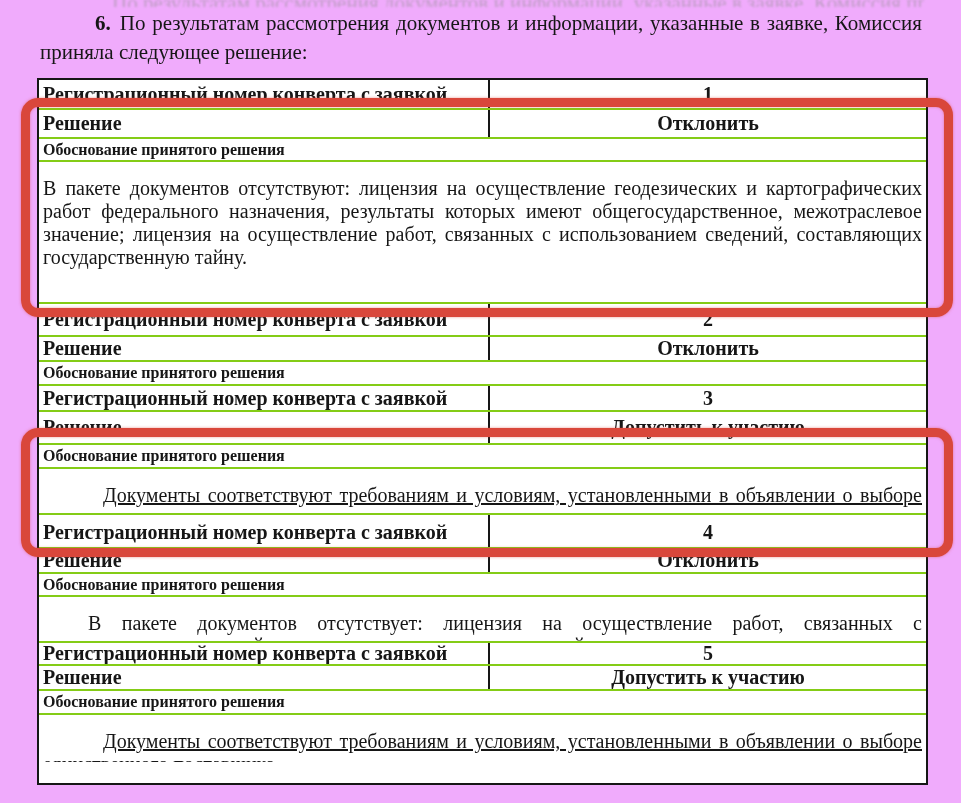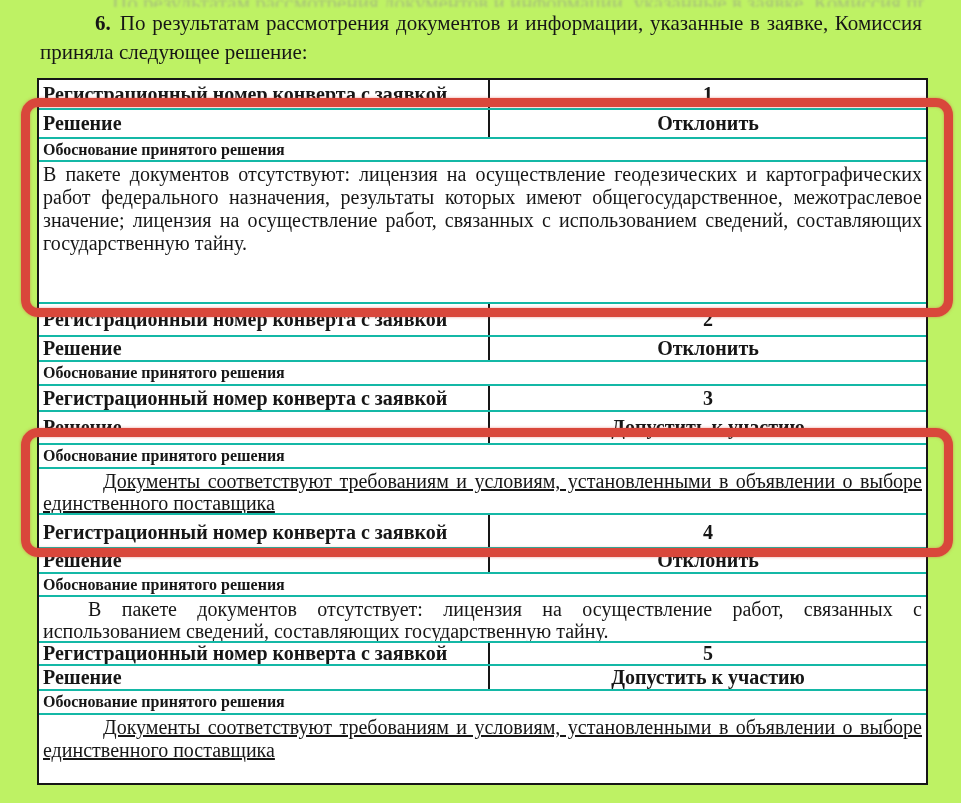--- a/index.html
+++ b/index.html
@@ -1,19 +1,19 @@
 <!DOCTYPE html>
 <html lang="ru"><head>
 <meta charset="utf-8">
 <style>
   html,body{margin:0;padding:0;background:#ffffff;}
   .page{
     position:relative;
     width:961px;height:803px;
-    background:#bef264;
+    background:#f0abfc;
     overflow:hidden;
     font-family:"Liberation Serif","DejaVu Serif",serif;
     color:#161616;
   }
   
   .ghost-line{
     position:absolute;top:-9px;left:112px;width:812px;height:16px;
     overflow:hidden;white-space:nowrap;
     font-size:21px;color:#8f8f8f;opacity:.5;filter:blur(1.1px);
     pointer-events:none;
@@ -23,28 +23,28 @@
     font-size:21px;line-height:29px;
     text-align:justify;text-indent:55px;
   }
   .intro b{padding-right:9px;}
 
   .doc-table{
     position:absolute;left:37px;top:78px;width:891px;height:707px;
     border:2px solid #161616;box-sizing:border-box;overflow:hidden;
     background:#fff;
   }
-  .row{display:flex;box-sizing:border-box;border-bottom:2px solid #14b8a6;overflow:hidden;}
+  .row{display:flex;box-sizing:border-box;border-bottom:2px solid #84cc16;overflow:hidden;}
   .row:last-child{border-bottom:none;}
   .cell{display:flex;align-items:center;box-sizing:border-box;overflow:hidden;}
   .cell.label{width:451px;border-right:2px solid #161616;font-weight:bold;font-size:20px;padding-left:4px;}
   .cell.full{width:100%;font-weight:bold;font-size:16px;padding-left:4px;}
   .cell.value{flex:1;justify-content:center;font-weight:bold;font-size:20px;text-align:center;}
   .cell.text{width:100%;display:block;font-weight:normal;padding:1px 0;}
-  .para{margin:0;padding:0 4px;font-size:20px;}
+  .para{margin:0;padding:14px 4px;font-size:20px;}
   .jus{text-align:justify;}
   .ind55{text-indent:55px;}
   .ind60{text-indent:60px;text-decoration:underline;}
   .ind45{text-indent:45px;}
   .lh23 .para{line-height:23px;}
   .lh22 .para{line-height:22px;}
   .lh21 .para{line-height:21px;}
   .bottom-align .cell{align-items:flex-end;padding-bottom:3px;}
 
   

